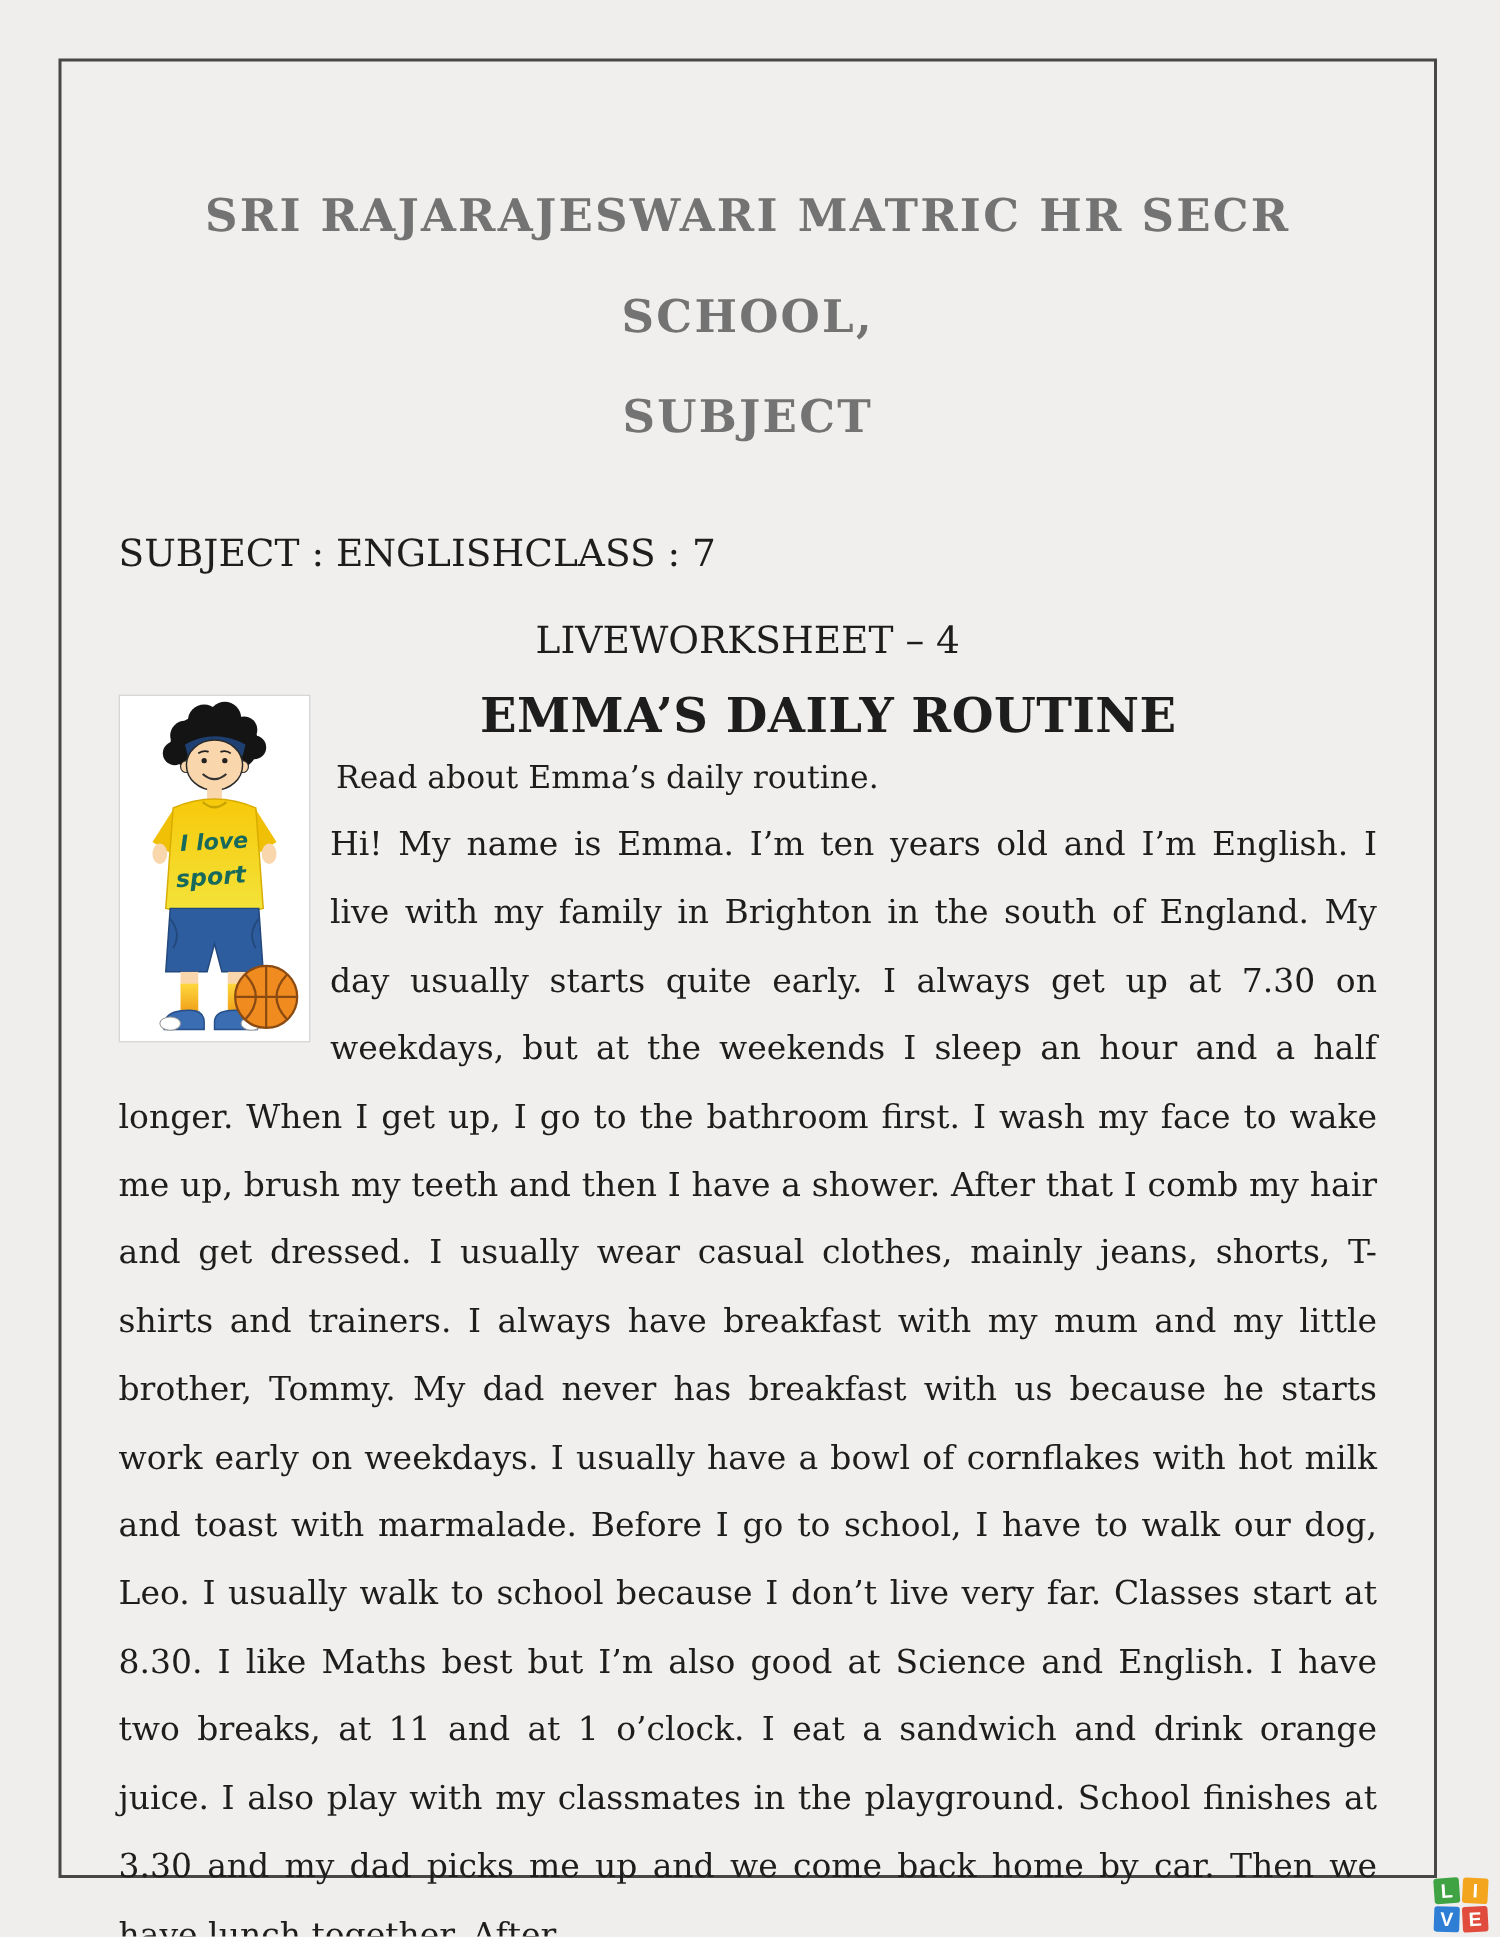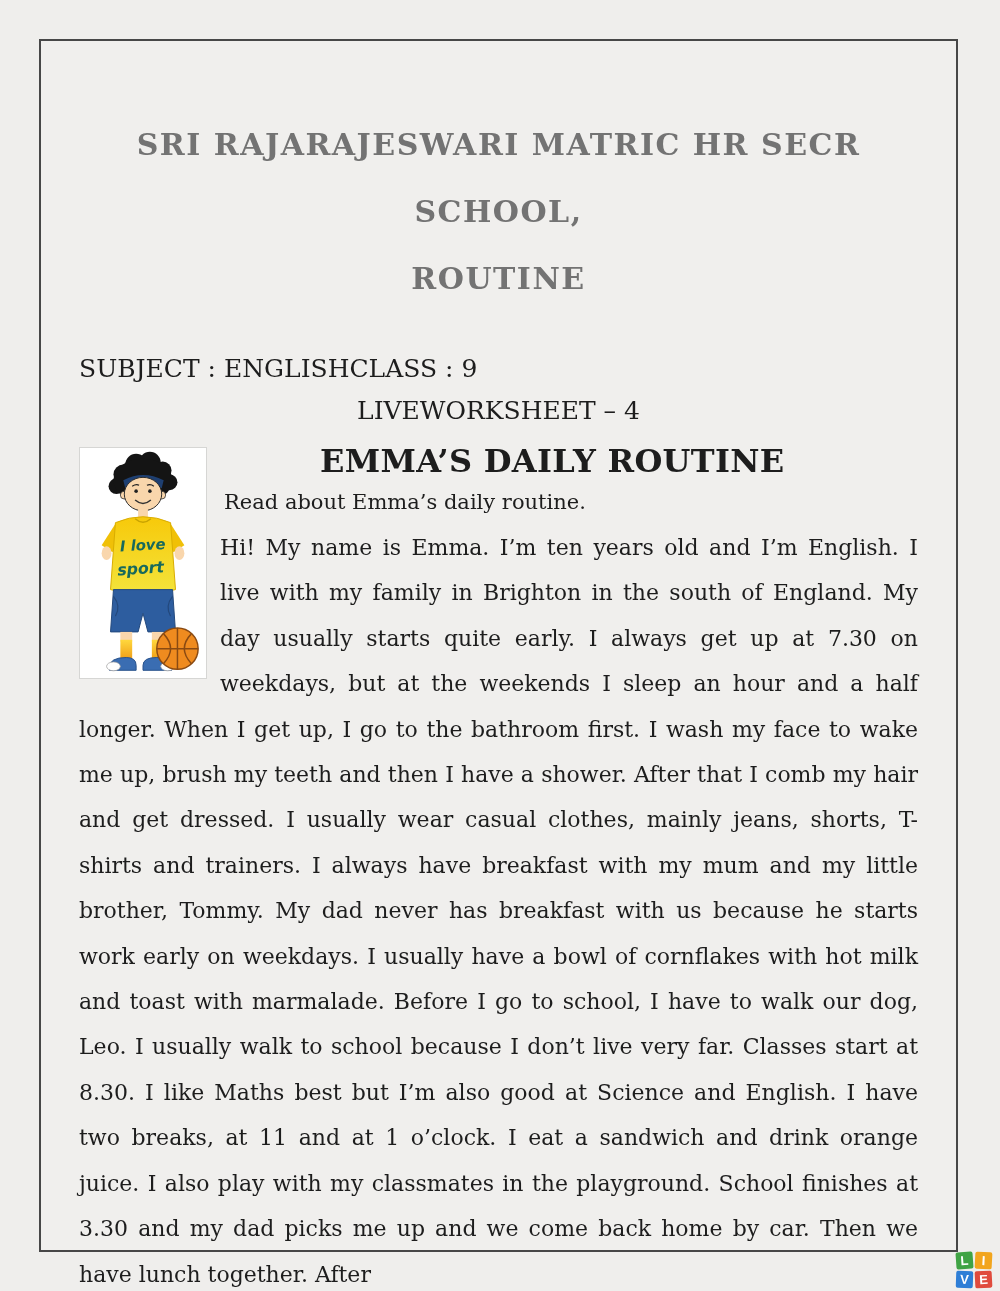--- a/index.html
+++ b/index.html
@@ -28,21 +28,21 @@
   }
   .meta-row {
     display:flex; justify-content:flex-start; align-items:baseline;
     margin-top:42px;
     font-size:25px;
   }
   .class-label { margin-right:74px; }
   .worksheet-line {
     text-align:center;
     font-size:25px;
-    margin-top:13px;
+    margin-top:29px;
   }
   .passage { margin-top:16px; }
   .figure-card {
     float:left;
     width:128px; height:232px;
     background:#ffffff;
     border:1px solid #d6d6d4;
     margin:6px 13px 10px 0;
   }
   .passage-title {
@@ -103,26 +103,26 @@
     font-weight:bold;
   }
 </style>
 </head>
 <body>
 
 <div class="sheet">
 
   <div class="school-title" style="color: #737373;">
     <div>SRI RAJARAJESWARI MATRIC HR SECR SCHOOL,</div>
-    <div>ROUTINE</div>
+    <div>SUBJECT</div>
   </div>
 
   <div class="meta-row">
     <span>SUBJECT : ENGLISH</span>
-    <span class="class-label">CLASS : 9</span>
+    <span class="class-label">CLASS : 7</span>
   </div>
 
   <div class="worksheet-line">LIVEWORKSHEET – 4</div>
 
   <div class="passage">
 
     <div class="figure-card">
       <svg viewBox="0 0 128 232" width="126" height="230">
         <defs>
           <linearGradient id="sockGrad" x1="0" y1="0" x2="0" y2="1">

